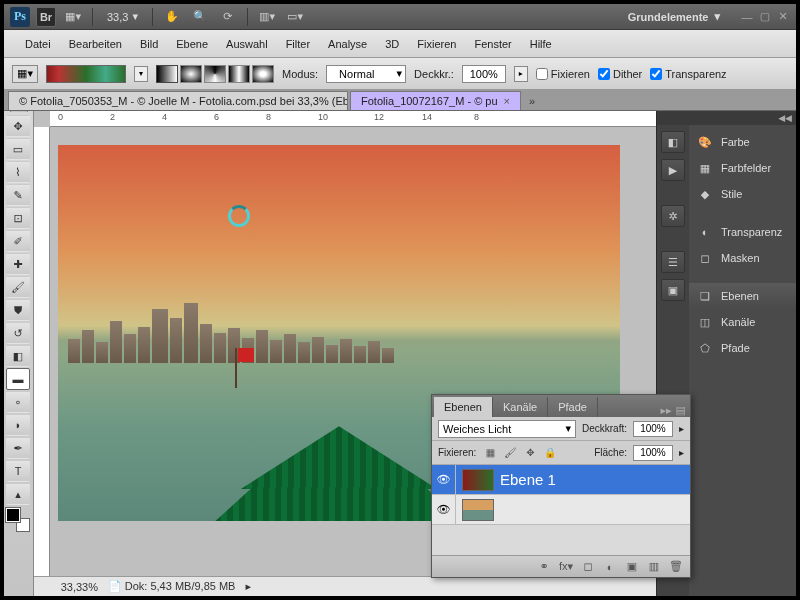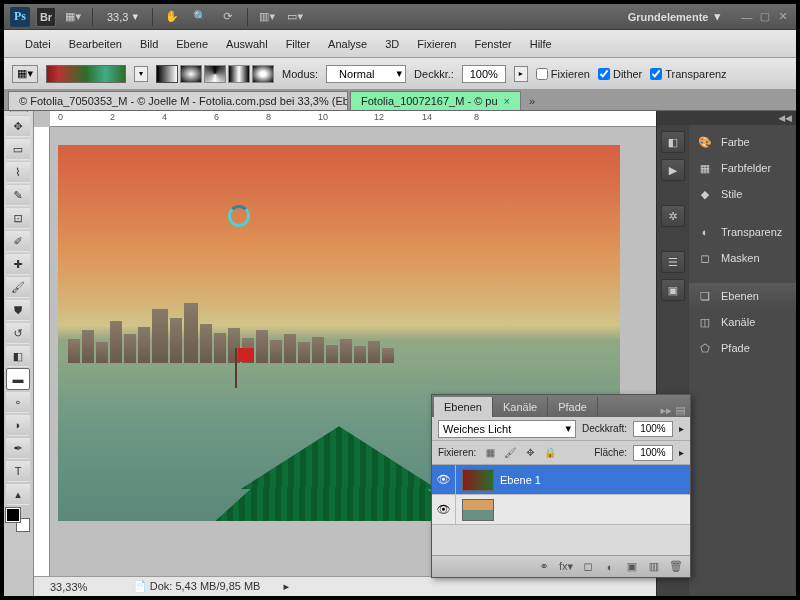--- a/index.html
+++ b/index.html
@@ -29,21 +29,21 @@
 .grad-btn.sel { background:#fff; border-color:#444; }
 .opt-label { color:#222; }
 .opt-select { height:18px; border:1px solid #888; background:#fff; padding:0 16px 0 12px; min-width:80px; position:relative; display:flex; align-items:center; }
 .opt-input { width:44px; height:18px; border:1px solid #888; background:#fff; text-align:center; }
 .opt-check { display:flex; align-items:center; gap:3px; color:#222; }
 .opt-check input { width:12px; height:12px; }
 .mini-btn { width:14px; height:16px; border:1px solid #888; background:#eee; display:flex; align-items:center; justify-content:center; font-size:8px; }
 
 
 .doctabs { height:21px; background:#9a9a9a; display:flex; align-items:flex-end; padding-left:4px; border-bottom:1px solid #666; }
-.doctab { padding:3px 10px; background:#86efac; color:#222; border:1px solid #777; border-bottom:none; margin-right:2px; display:flex; align-items:center; gap:6px; cursor:pointer; max-width:340px; overflow:hidden; white-space:nowrap; }
+.doctab { padding:3px 10px; background:#c4b5fd; color:#222; border:1px solid #777; border-bottom:none; margin-right:2px; display:flex; align-items:center; gap:6px; cursor:pointer; max-width:340px; overflow:hidden; white-space:nowrap; }
 .doctab.active { background:#d4d4d4; font-weight:normal; }
 .doctab-close { color:#555; cursor:pointer; }
 .doctab-expand { padding:3px 6px; color:#333; cursor:pointer; }
 
 
 .main { flex:1; display:flex; background:#535353; position:relative; overflow:hidden; }
 
 
 .toolbox { width:30px; background:linear-gradient(#d8d8d8,#c4c4c4); border-right:1px solid #888; display:flex; flex-direction:column; padding:4px 2px; gap:1px; position:relative; }
 .toolbox::before { content:""; position:absolute; top:-6px; left:6px; width:16px; height:6px; background:#c4c4c4; border:1px solid #888; border-bottom:none; border-radius:3px 3px 0 0; }
@@ -74,21 +74,21 @@
 }
 .roof-low { position:absolute; bottom:0; left:0; width:100%; height:40%; background:
   repeating-linear-gradient(90deg,#0a5a2a 0 6px,#0c6e34 6px 12px);
   clip-path:polygon(0 100%,15% 20%,85% 20%,100% 100%);
 }
 .cursor-ring { position:absolute; top:60px; left:170px; width:22px; height:22px; border:3px solid #4fd0d8; border-top-color:#2a8a92; border-radius:50%; }
 .flag { position:absolute; top:54%; left:32%; width:16px; height:14px; background:#c22; }
 .flagpole { position:absolute; top:54%; left:31.5%; width:2px; height:40px; background:#5a3a2a; }
 
 
-.statusbar { height:20px; background:#e6e6e6; border-top:1px solid #999; display:flex; align-items:center; padding:0 16px; gap:23px; color:#333; }
+.statusbar { height:20px; background:#e6e6e6; border-top:1px solid #999; display:flex; align-items:center; padding:0 4px; gap:10px; color:#333;text-align:right; }
 .status-zoom { width:60px; }
 
 
 .right-dock { position:absolute; top:0; right:0; width:140px; height:100%; background:#4a4a4a; border-left:1px solid #2a2a2a; display:flex; flex-direction:column; }
 .dock-header { height:14px; background:#3a3a3a; display:flex; justify-content:flex-end; align-items:center; padding:0 4px; }
 .dock-arrow { color:#aaa; font-size:9px; cursor:pointer; }
 .dock-body { flex:1; display:flex; }
 .icon-col { width:32px; background:#424242; display:flex; flex-direction:column; align-items:center; padding:6px 0; gap:6px; }
 .ic-btn { width:24px; height:22px; background:linear-gradient(#555,#444); border:1px solid #333; border-radius:2px; display:flex; align-items:center; justify-content:center; color:#ccc; cursor:pointer; }
 .list-col { flex:1; display:flex; flex-direction:column; padding:4px 0; }
@@ -106,21 +106,21 @@
 .lp-row { height:24px; display:flex; align-items:center; padding:0 6px; gap:6px; border-bottom:1px solid #aaa; }
 .lp-select { flex:1; height:18px; border:1px solid #888; background:#fff; padding:0 4px; display:flex; align-items:center; justify-content:space-between; }
 .lp-lbl { color:#222; font-size:10px; }
 .lp-input { width:40px; height:16px; border:1px solid #888; background:#fff; text-align:center; font-size:10px; }
 .lp-list { background:#e8e8e8; max-height:90px; overflow:auto; }
 .layer-item { height:30px; display:flex; align-items:center; border-bottom:1px solid #bbb; }
 .layer-item.sel { background:#3875d7; color:#fff; }
 .eye { width:24px; height:100%; border-right:1px solid #bbb; display:flex; align-items:center; justify-content:center; cursor:pointer; }
 .thumb { width:32px; height:22px; margin:0 6px; border:1px solid #666; background:linear-gradient(90deg,#8b1a1a,#2a6e2a); }
 .thumb.photo { background:linear-gradient(#d8a060 50%,#6a8f84 50%); }
-.layer-name { flex:1; font-size:11px; }
+.layer-name { flex:1; font-size:15px; }
 .lp-empty { height:30px; background:#dadada; }
 .lp-bottom { height:22px; background:linear-gradient(#d0d0d0,#b8b8b8); display:flex; align-items:center; justify-content:flex-end; gap:6px; padding:0 6px; border-top:1px solid #999; }
 .lp-bicon { width:16px; height:16px; color:#555; cursor:pointer; display:flex; align-items:center; justify-content:center; }
 .lock-icons { display:flex; gap:4px; }
 .lock-ic { width:16px; height:16px; display:flex; align-items:center; justify-content:center; font-size:10px; color:#555; cursor:pointer; }
 
 .watermark { position:absolute; bottom:12px; right:22px; color:#3a6a9a; font-size:16px; font-style:italic; font-weight:bold; opacity:0.4; letter-spacing:1px; }
 </style>
 </head>
 <body>

